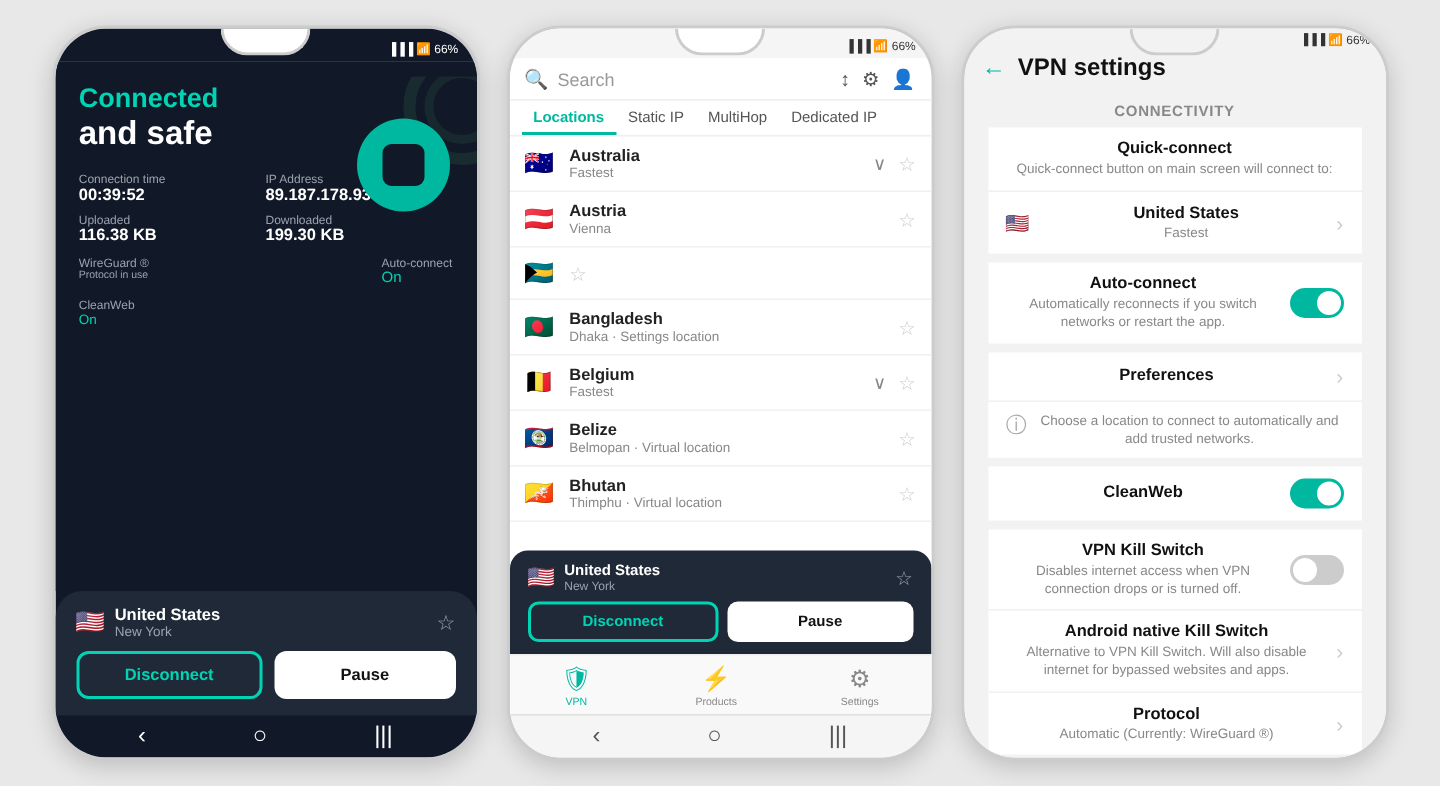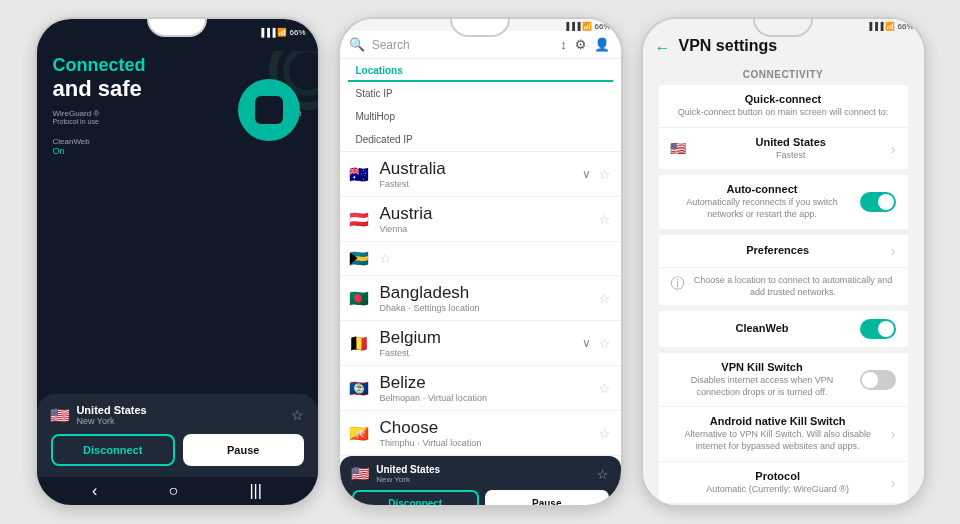--- a/index.html
+++ b/index.html
@@ -230,21 +230,20 @@
     }
     .p2-search-icons {
       display: flex;
       gap: 8px;
     }
     .p2-search-icon-btn { color: #555; font-size: 13px; }
     .p2-tabs {
       display: flex;
       border-bottom: 1px solid #eee;
       padding: 0 8px;
-      flex-direction: column;
     }
     .p2-tab {
       padding: 6px 8px;
       font-size: 10px;
       color: #555;
       cursor: pointer;
       position: relative;
     }
     .p2-tab.active {
       color: #00b8a0;
@@ -263,21 +262,21 @@
       overflow: hidden;
     }
     .p2-list-item {
       display: flex;
       align-items: center;
       padding: 7px 10px;
       border-bottom: 1px solid #f0f0f0;
     }
     .p2-item-flag { font-size: 16px; margin-right: 8px; width: 22px; }
     .p2-item-info { flex: 1; }
-    .p2-item-name { font-size: 17px; font-weight: 400; color: #222; }
+    .p2-item-name { font-size: 11px; font-weight: 700; color: #222; }
     .p2-item-sub { font-size: 9px; color: #888; }
     .p2-item-actions { display: flex; align-items: center; gap: 8px; }
     .p2-expand { color: #888; font-size: 12px; }
     .p2-star { color: #ccc; font-size: 13px; }
     
     .p2-bottom-overlay {
       background: #1f2937;
       border-radius: 12px 12px 0 0;
       padding: 8px 12px;
     }
@@ -462,20 +461,38 @@
           <circle cx="80" cy="20" r="22" fill="none" stroke="#1e3a36" stroke-width="6" opacity="0.5"></circle>
         </svg>
 
         <div class="p1-connected-title">Connected</div>
         <div class="p1-connected-subtitle">and safe</div>
 
         <div class="p1-circle">
           <div class="p1-circle-inner"></div>
         </div>
 
+        <div class="p1-stats">
+          <div>
+            <div class="p1-stat-label">Connection time</div>
+            <div class="p1-stat-value">00:39:52</div>
+          </div>
+          <div>
+            <div class="p1-stat-label">IP Address</div>
+            <div class="p1-stat-value">89.187.178.93</div>
+          </div>
+          <div>
+            <div class="p1-stat-label">Uploaded</div>
+            <div class="p1-stat-value">116.38 KB</div>
+          </div>
+          <div>
+            <div class="p1-stat-label">Downloaded</div>
+            <div class="p1-stat-value">199.30 KB</div>
+          </div>
+        </div>
 
         <div class="p1-info-row">
           <div>
             <div class="p1-protocol">WireGuard ®</div>
             <div class="p1-protocol-sub">Protocol in use</div>
           </div>
           <div>
             <div class="p1-protocol">Auto-connect</div>
             <div class="p1-protocol-val" style="color:#00d4b4">On</div>
           </div>
@@ -598,21 +615,21 @@
             <div class="p2-item-name">Belize</div>
             <div class="p2-item-sub">Belmopan · Virtual location</div>
           </div>
           <div class="p2-item-actions">
             <span class="p2-star">☆</span>
           </div>
         </div>
         <div class="p2-list-item">
           <span class="p2-item-flag">🇧🇹</span>
           <div class="p2-item-info">
-            <div class="p2-item-name">Choose</div>
+            <div class="p2-item-name">Bhutan</div>
             <div class="p2-item-sub">Thimphu · Virtual location</div>
           </div>
           <div class="p2-item-actions">
             <span class="p2-star">☆</span>
           </div>
         </div>
       </div>
 
       <div class="p2-bottom-overlay">
         <div class="p2-loc-row">

